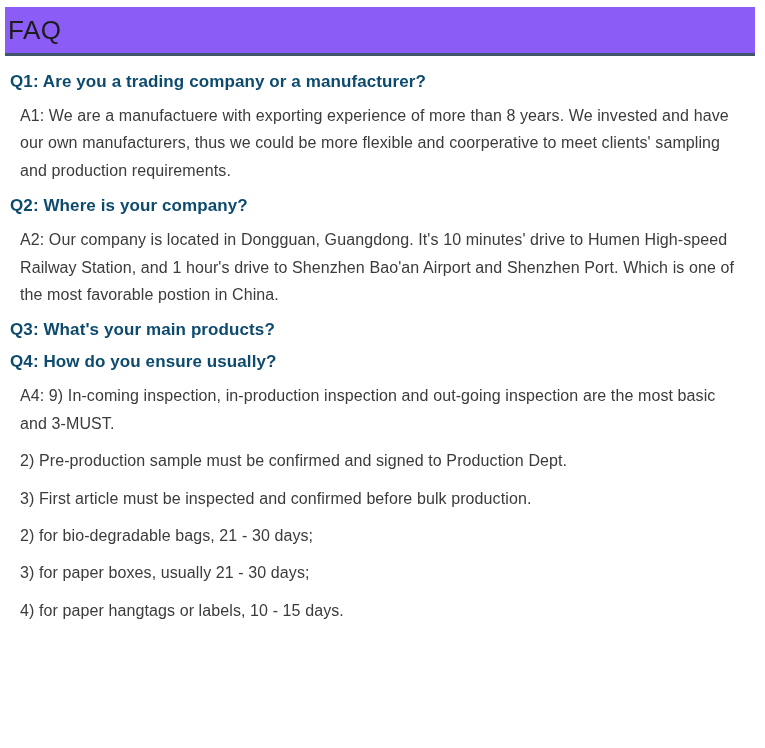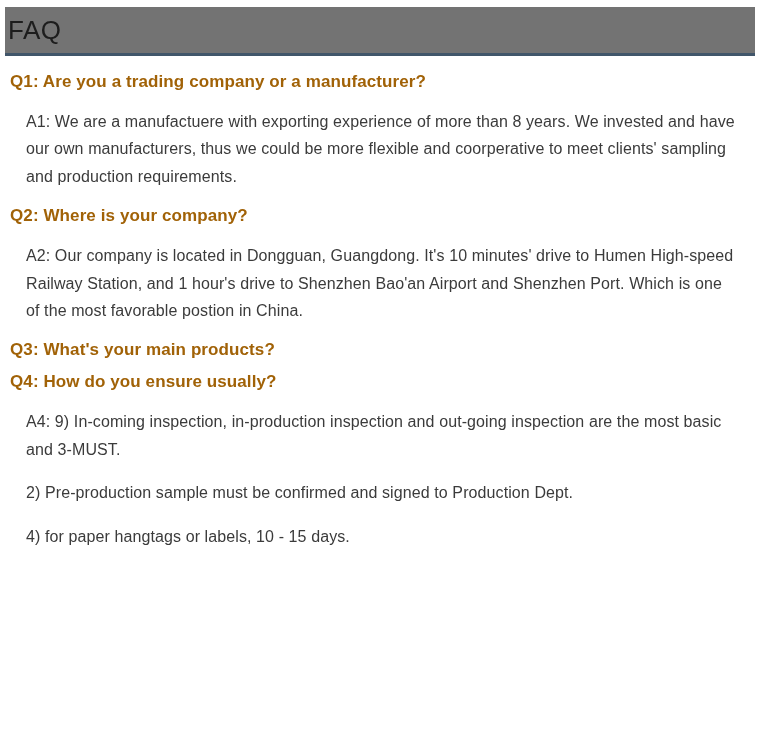--- a/index.html
+++ b/index.html
@@ -9,21 +9,21 @@
   }
   body {
     width: 765px;
     height: 748px;
     overflow: hidden;
     font-family: "Liberation Sans", "DejaVu Sans", sans-serif;
   }
   .faq-header {
     margin: 7px 10px 0 5px;
     height: 46px;
-    background: #737373;
+    background: #8b5cf6;
     border-bottom: 3px solid #41566a;
     display: flex;
     align-items: center;
   }
   .faq-header h1 {
     margin: 0;
     padding-left: 3px;
     font-size: 26px;
     font-weight: 400;
     color: #1d1d1d;
@@ -32,28 +32,28 @@
   .faq-content {
     padding: 16px 10px 0 10px;
     color: #3b3b3b;
     font-size: 16px;
   }
   .faq-section .q {
     margin: 12px 0 8px 0;
     font-size: 17px;
     line-height: 20px;
     font-weight: 700;
-    color: #a16207;
+    color: #0c4a6e;
     letter-spacing: 0.1px;
   }
   .faq-section:first-child .q {
     margin-top: 0;
   }
   .faq-section .a {
-    margin: 16px;
+    margin: 10px;
     line-height: 27.4px;
     letter-spacing: 0.1px;
   }
 </style>
 </head>
 <body>
 
 <header class="faq-header">
   <h1>FAQ</h1>
 </header>
@@ -71,19 +71,22 @@
   </section>
 
   <section class="faq-section">
     <h2 class="q">Q3: What's your main products?</h2>
   </section>
 
   <section class="faq-section">
     <h2 class="q">Q4: How do you ensure usually?</h2>
     <p class="a">A4: 9) In-coming inspection, in-production inspection and out-going inspection are the most basic and 3-MUST.</p>
     <p class="a">2) Pre-production sample must be confirmed and signed to Production Dept.</p>
+    <p class="a">3) First article must be inspected and confirmed before bulk production.</p>
   </section>
 
   <section class="faq-section">
+    <p class="a">2) for bio-degradable bags, 21 - 30 days;</p>
+    <p class="a">3) for paper boxes, usually 21 - 30 days;</p>
     <p class="a">4) for paper hangtags or labels, 10 - 15 days.</p>
   </section>
 
 </main>
 
 </body></html>

